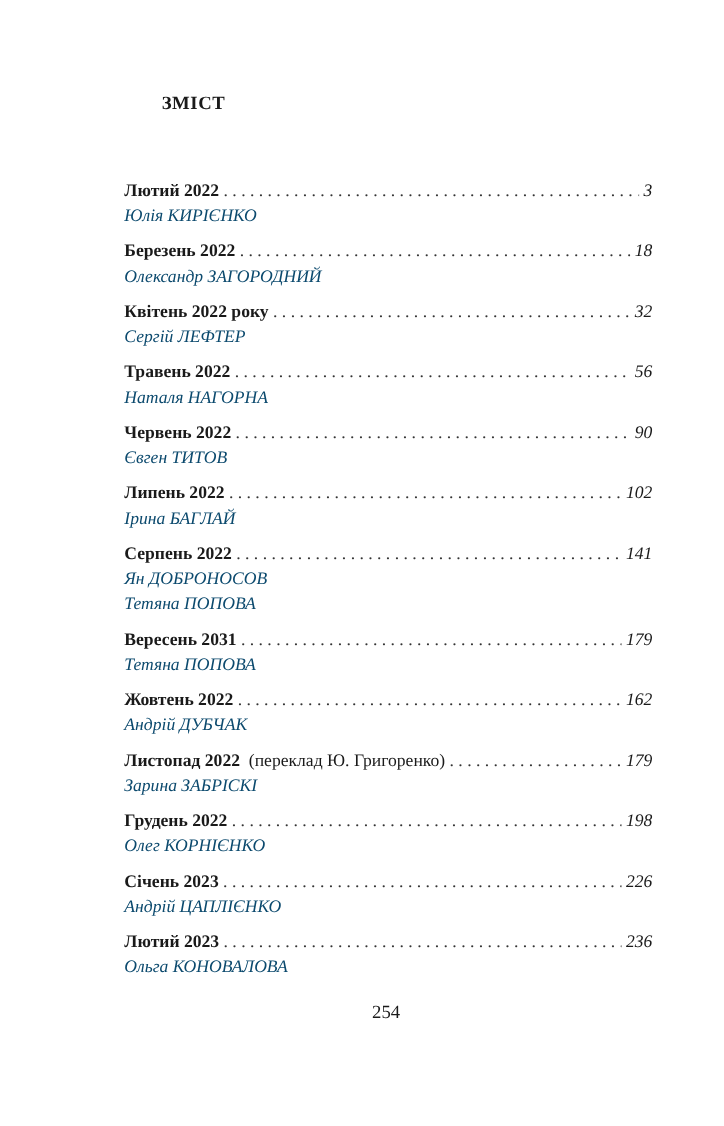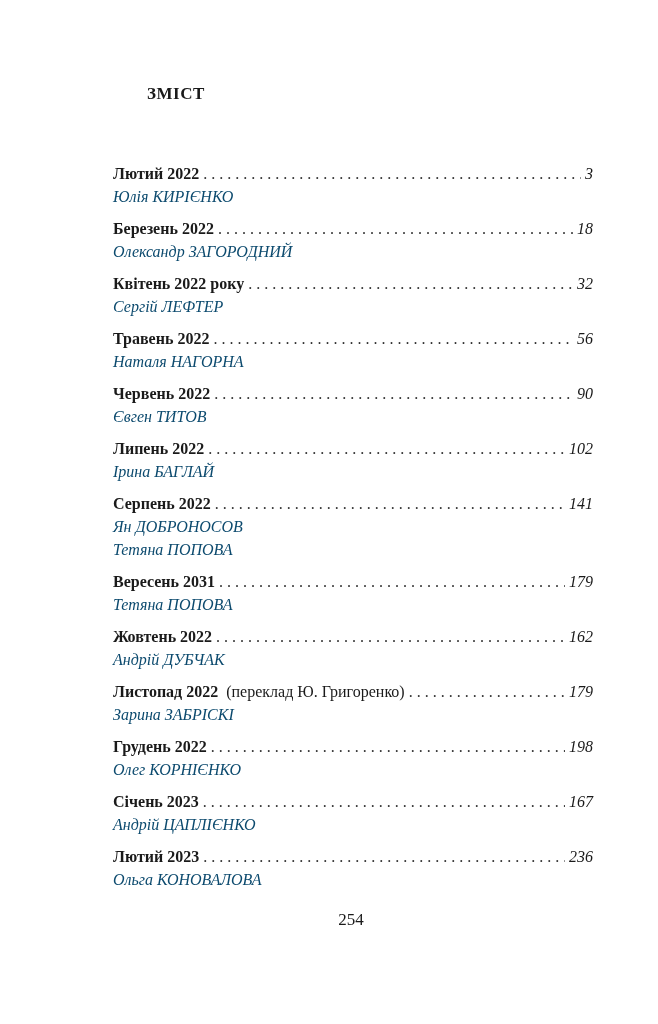--- a/index.html
+++ b/index.html
@@ -186,21 +186,21 @@
       <span class="toc-dots"></span>
       <span class="toc-page">198</span>
     </div>
     <div class="toc-author">Олег КОРНІЄНКО</div>
   </div>
 
   <div class="toc-entry">
     <div class="toc-line">
       <span class="toc-title">Січень 2023</span>
       <span class="toc-dots"></span>
-      <span class="toc-page">167</span>
+      <span class="toc-page">226</span>
     </div>
     <div class="toc-author">Андрій ЦАПЛІЄНКО</div>
   </div>
 
   <div class="toc-entry">
     <div class="toc-line">
       <span class="toc-title">Лютий 2023</span>
       <span class="toc-dots"></span>
       <span class="toc-page">236</span>
     </div>

